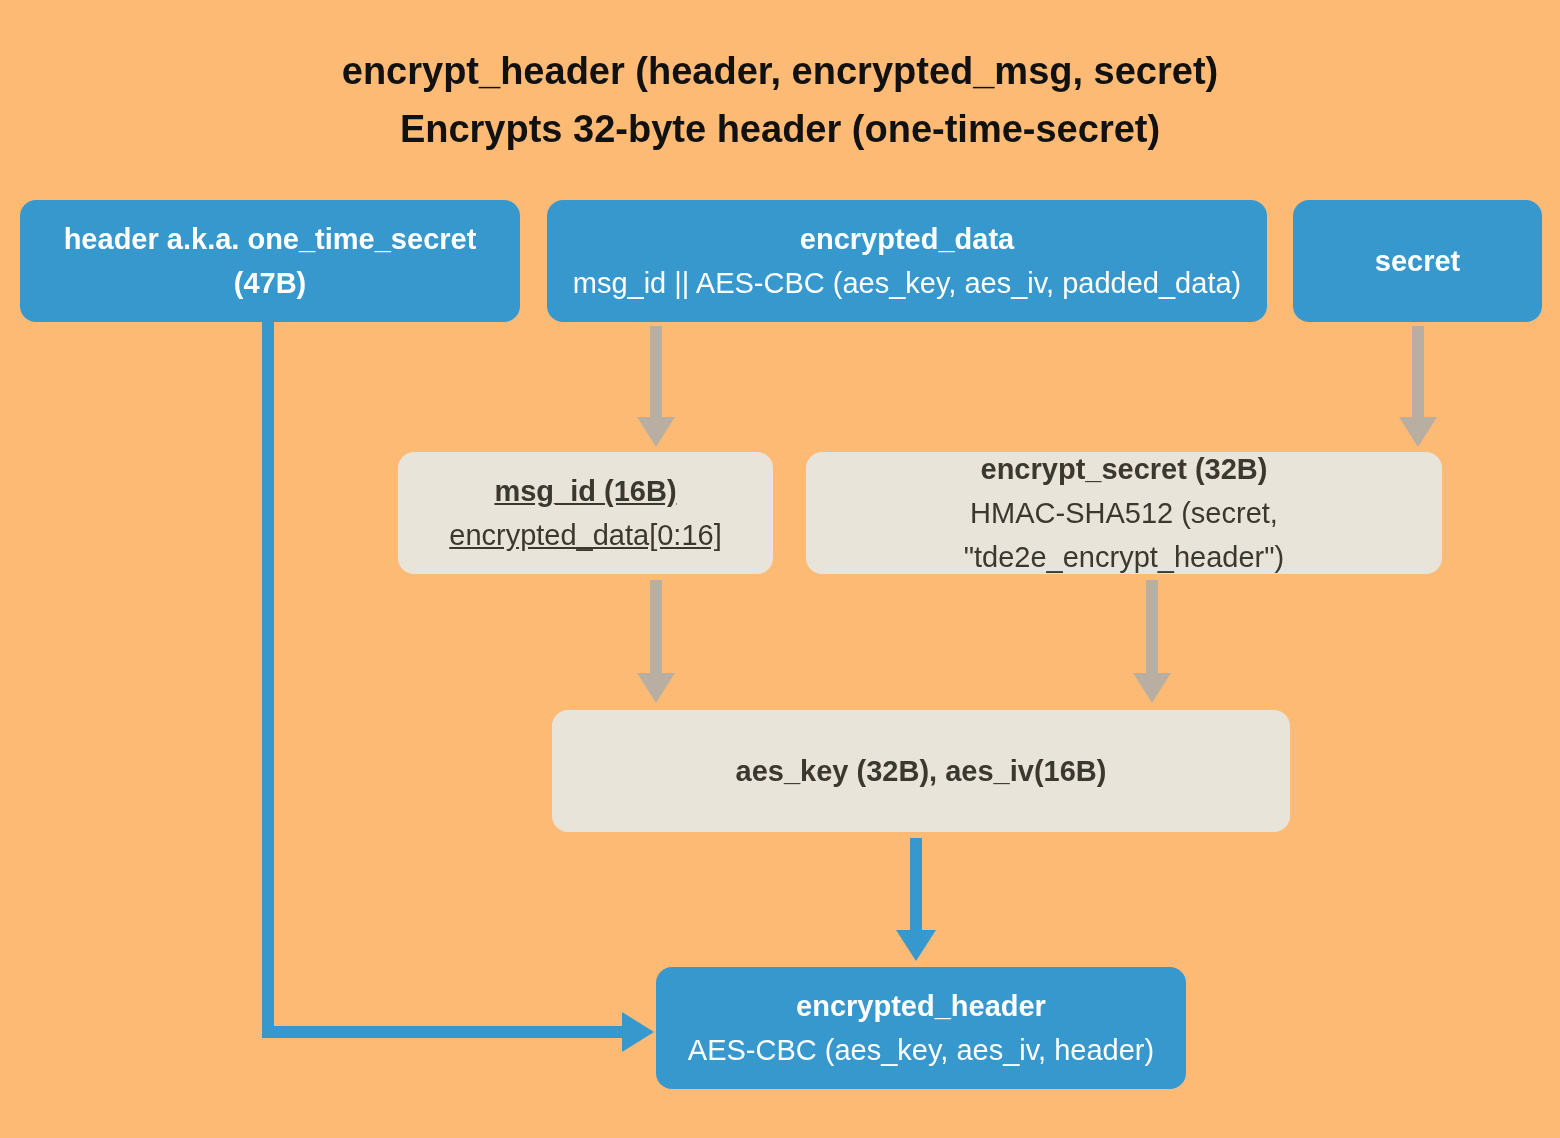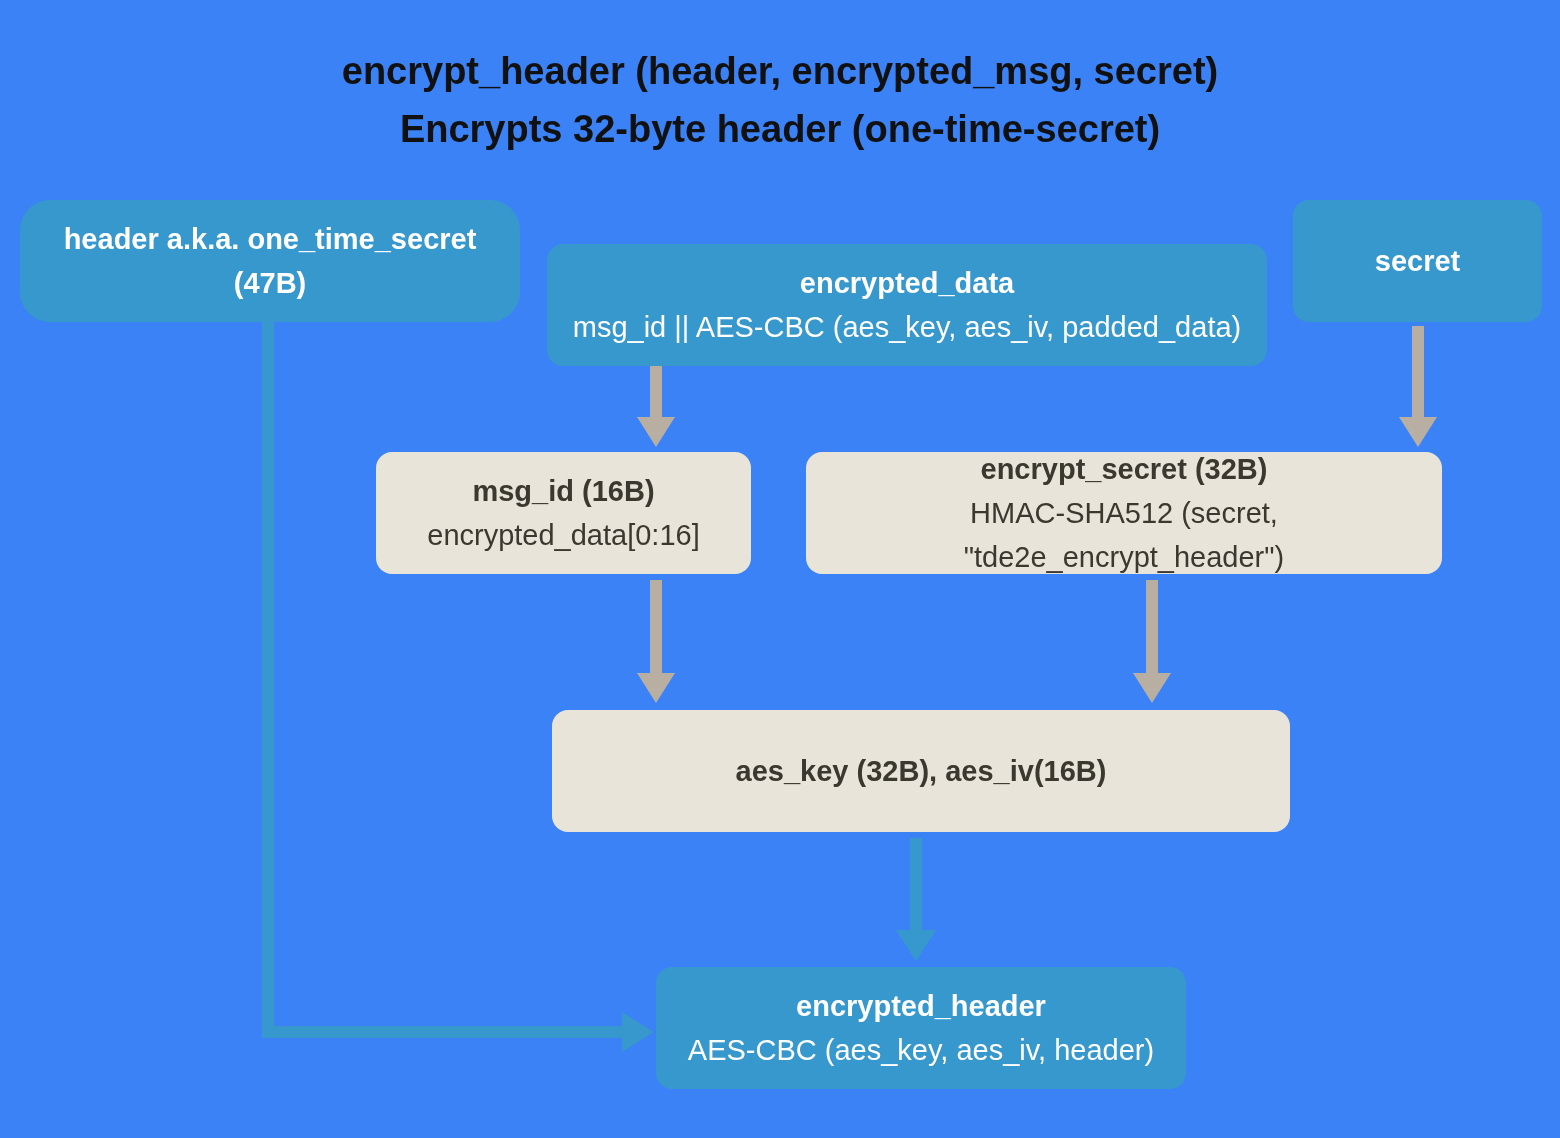--- a/index.html
+++ b/index.html
@@ -1,20 +1,20 @@
 <!DOCTYPE html>
 <html style="--node-primary: #3798ce; --node-secondary: #e9e4da; --arrow-neutral: #b8afa2; --arrow-accent: #3798ce; --text-on-primary: #ffffff; --text-on-secondary: #3b382f; --title-text: #111111;"><head>
 <meta charset="utf-8">
 <style>
   html, body { margin: 0; padding: 0; background: #ffffff; }
   .canvas {
     position: relative;
     width: 1560px;
     height: 1138px;
-    background: #3b82f6;
+    background: #fdba74;
     font-family: "Liberation Sans", sans-serif;
     overflow: hidden;
   }
   .title {
     position: absolute;
     top: 42px;
     left: 0;
     width: 100%;
     text-align: center;
     color: var(--title-text, #111111);
@@ -83,35 +83,35 @@
     <g class="edge accent">
       <line x1="916" y1="838" x2="916" y2="932"></line>
       <polygon points="916,961 896,930 936,930"></polygon>
     </g>
     <g class="edge accent">
       <polyline points="268,316 268,1032 624,1032" fill="none"></polyline>
       <polygon points="654,1032 622,1012 622,1052"></polygon>
     </g>
   </svg>
 
-  <div class="node blue" style="left:20px; top:200px; width:500px; height:122px;border-radius:30px;">
+  <div class="node blue" style="left:20px; top:200px; width:500px; height:122px;">
     <div class="l1">header a.k.a. one_time_secret</div>
     <div class="l1">(47B)</div>
   </div>
 
-  <div class="node blue" style="left:547px; top:200px; width:720px; height:122px;margin-top:44px;">
+  <div class="node blue" style="left:547px; top:200px; width:720px; height:122px;">
     <div class="l1">encrypted_data</div>
     <div class="l2">msg_id || AES-CBC (aes_key, aes_iv, padded_data)</div>
   </div>
 
   <div class="node blue" style="left:1293px; top:200px; width:249px; height:122px;">
     <div class="l1">secret</div>
   </div>
 
-  <div class="node beige" style="left:376px; top:452px; width:375px; height:122px;">
+  <div class="node beige" style="left:398px; top:452px; width:375px; height:122px;text-decoration:underline;">
     <div class="l1">msg_id (16B)</div>
     <div class="l2">encrypted_data[0:16]</div>
   </div>
 
   <div class="node beige" style="left:806px; top:452px; width:636px; height:122px;">
     <div class="l1">encrypt_secret (32B)</div>
     <div class="l2">HMAC-SHA512 (secret, "tde2e_encrypt_header")</div>
   </div>
 
   <div class="node beige" style="left:545px; top:710px; width:738px; height:122px;margin-left:7px;">

